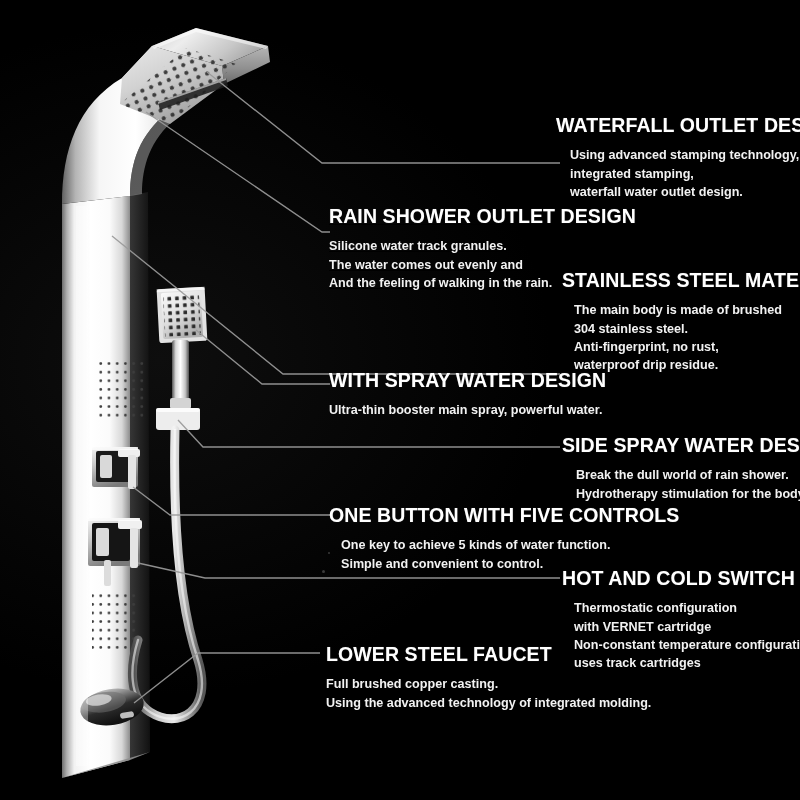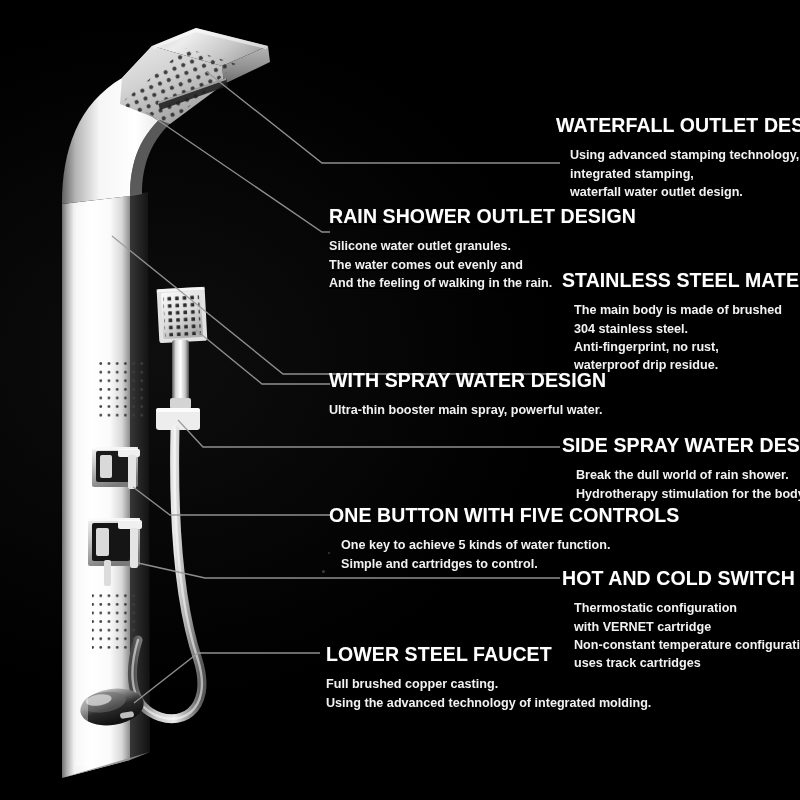--- a/index.html
+++ b/index.html
@@ -308,21 +308,21 @@
     <div class="body">
       <span class="ln">Using advanced stamping technology,</span>
       <span class="ln"> integrated stamping,</span>
       <span class="ln">waterfall water outlet design.</span>
     </div>
   </div>
 
   <div class="callout" style="left:329px; top:206px;text-decoration:underline;">
     <div class="title">RAIN SHOWER OUTLET DESIGN</div>
     <div class="body">
-      <span class="ln">Silicone water outlet granules.</span>
+      <span class="ln">Silicone water track granules.</span>
       <span class="ln">The water comes out evenly and</span>
       <span class="ln">And the feeling of walking in the rain.</span>
     </div>
   </div>
 
   <div class="callout indent2" style="left:562px; top:270px;">
     <div class="title">STAINLESS STEEL MATERIAL</div>
     <div class="body">
       <span class="ln">The main body is made of brushed</span>
       <span class="ln">304 stainless steel.</span>
@@ -343,21 +343,21 @@
     <div class="body">
       <span class="ln">Break the dull world of rain shower.</span>
       <span class="ln">Hydrotherapy stimulation for the body</span>
     </div>
   </div>
 
   <div class="callout indent2" style="left:329px; top:505px;">
     <div class="title">ONE BUTTON WITH FIVE CONTROLS</div>
     <div class="body">
       <span class="ln">One key to achieve 5 kinds of water function.</span>
-      <span class="ln">Simple and cartridges to control.</span>
+      <span class="ln">Simple and convenient to control.</span>
     </div>
   </div>
 
   <div class="callout indent2" style="left:562px; top:568px;">
     <div class="title">HOT AND COLD SWITCH</div>
     <div class="body">
       <span class="ln">Thermostatic configuration</span>
       <span class="ln">with VERNET cartridge</span>
       <span class="ln">Non-constant temperature configuration</span>
       <span class="ln">uses track cartridges</span>

